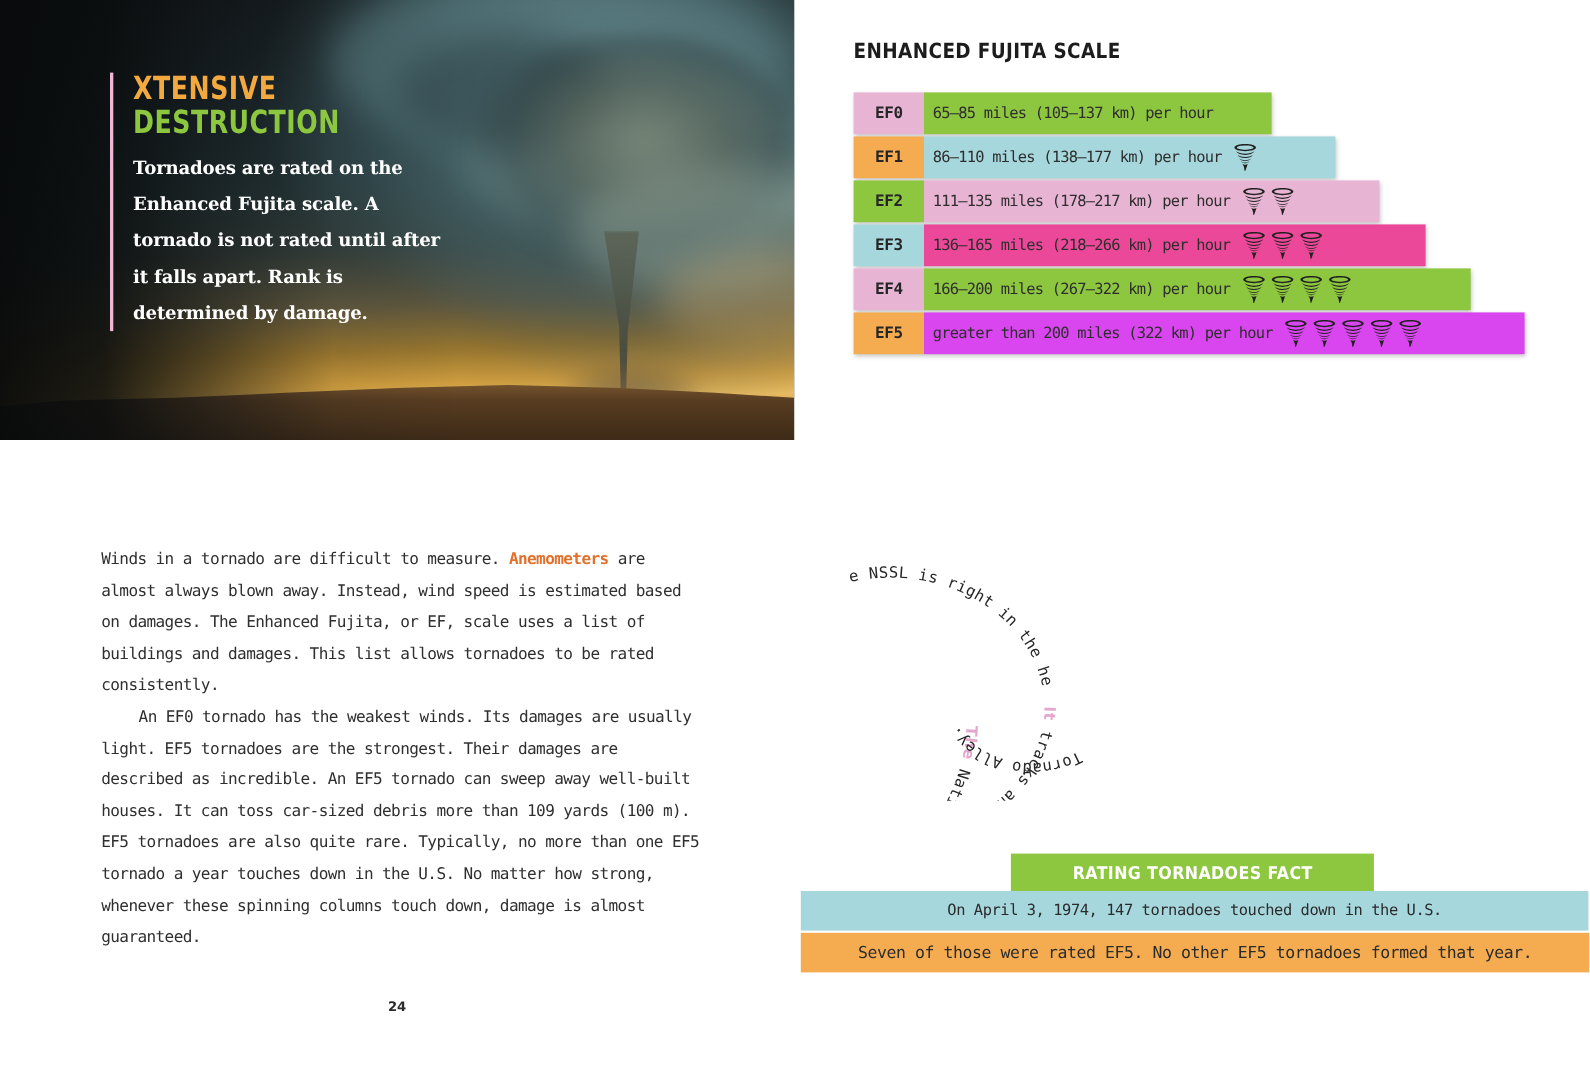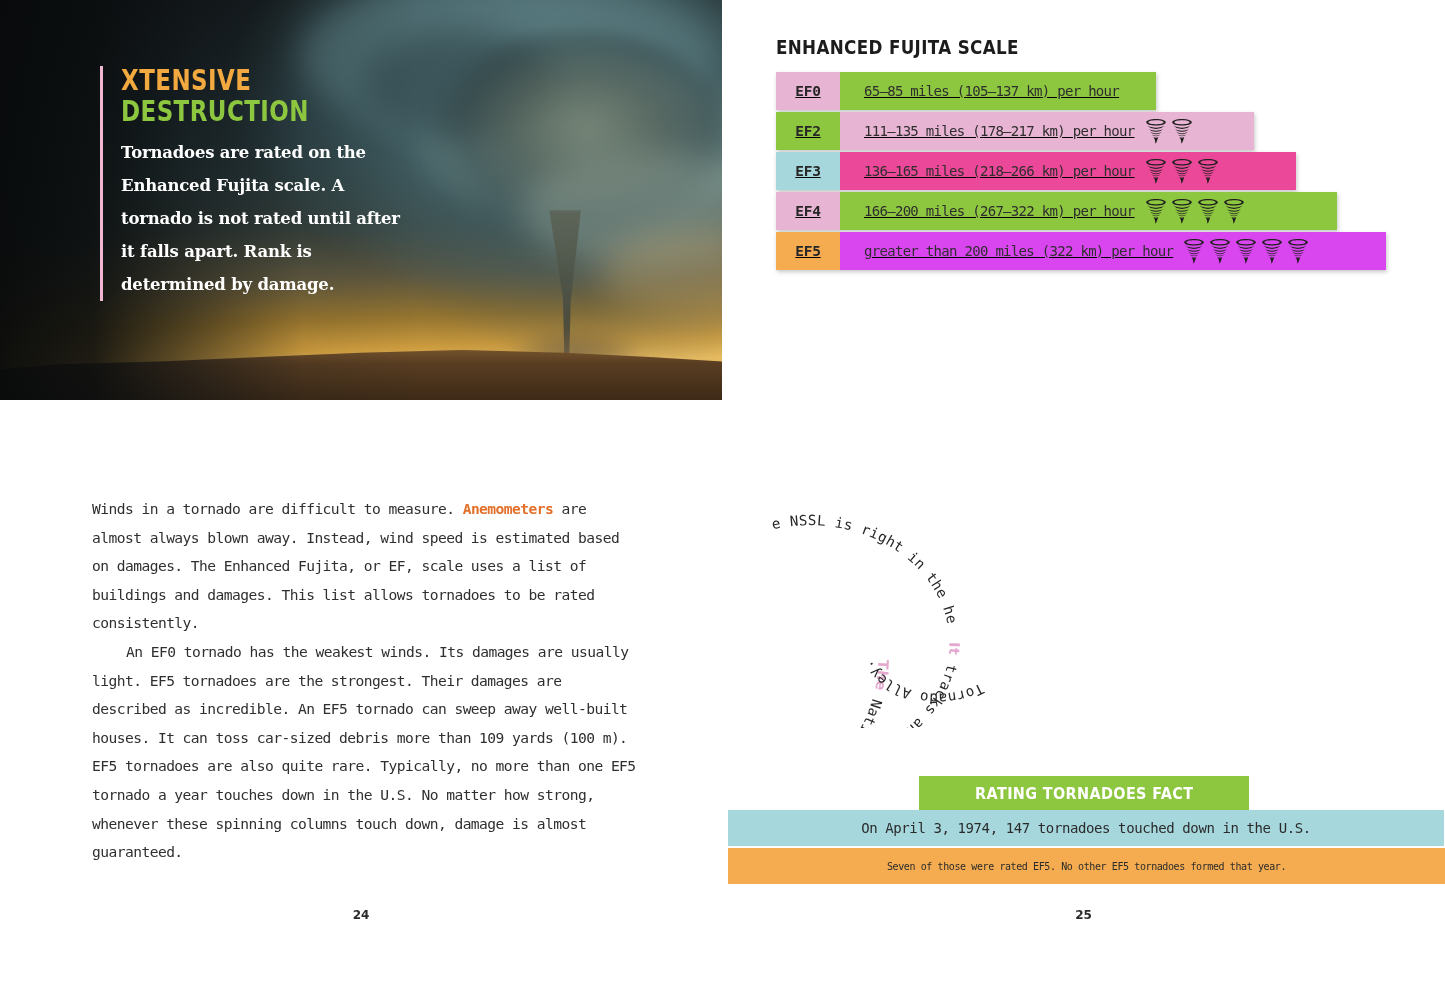--- a/index.html
+++ b/index.html
@@ -209,23 +209,22 @@
     letter-spacing: 0.4px;
     color: #1c1c1c;
     text-transform: uppercase;
     transform: scaleX(0.88);
     transform-origin: left center;
     white-space: nowrap;
   }
 
   #ef-table {
     position: absolute;
-    left: 54px; top: 72px;
+    left: 54px; top: 84px;
     width: 660px;
-    text-decoration: underline;
   }
   .ef-row {
     display: flex;
     align-items: stretch;
     height: 38px;
     margin-bottom: 2px;
     filter: drop-shadow(1px 2px 2px rgba(0,0,0,0.22));
   }
   .ef-label {
     width: 64px;
@@ -235,21 +234,21 @@
     justify-content: center;
     font-family: "DejaVu Sans Mono", monospace;
     font-weight: 700;
     font-size: 14.5px;
     color: #262626;
     letter-spacing: -0.3px;
   }
   .ef-value {
     display: flex;
     align-items: center;
-    padding-left: 24px;
+    padding-left: 8px;
     padding-right: 10px;
     font-family: "DejaVu Sans Mono", monospace;
     font-size: 14px;
     color: #2e2e2e;
     letter-spacing: -0.7px;
     white-space: nowrap;
   }
   .ef-icons {
     display: flex;
     align-items: center;
@@ -308,21 +307,21 @@
   }
   #fact-row-2 {
     position: absolute;
     left: 6px; top: 848px;
     width: 717px; height: 36px;
     background: #f5ac50;
     display: flex;
     align-items: center;
     justify-content: center;
     font-family: "DejaVu Sans Mono", monospace;
-    font-size: 10px;
+    font-size: 15px;
     color: #2b2b2b;
     letter-spacing: -0.4px;
   }
 
   #page-num-right {
     position: absolute;
     left: 0; top: 908px;
     width: 723px;
     text-align: center;
     font-family: "DejaVu Sans", sans-serif;
@@ -372,20 +371,36 @@
 
     <div id="ef-title">ENHANCED FUJITA SCALE</div>
 
     <div id="ef-table">
         <div class="ef-row" style="width: 380px;">
           <div class="ef-label" style="background: rgb(232, 180, 212);">EF0</div>
           <div class="ef-value" style="background: rgb(141, 198, 63); flex: 1 1 auto;">
             <span>65–85 miles (105–137 km) per hour</span>
           </div>
         </div>
+        <div class="ef-row" style="width: 438px;">
+          <div class="ef-label" style="background: rgb(245, 172, 80);">EF1</div>
+          <div class="ef-value" style="background: rgb(166, 215, 221); flex: 1 1 auto;">
+            <span>86–110 miles (138–177 km) per hour</span>
+            <div class="ef-icons">
+              <svg viewBox="0 0 22 26" class="tor-ico">
+                <path d="M1.2 4.2 C1.2 2.2 5.6 0.9 11 0.9 C16.4 0.9 20.8 2.2 20.8 4.2 C20.8 6.2 16.4 7.5 11 7.5 C5.6 7.5 1.2 6.2 1.2 4.2 Z M3.4 4.2 C3.4 5.4 6.8 6.2 11 6.2 C15.2 6.2 18.6 5.4 18.6 4.2 C18.6 3.0 15.2 2.2 11 2.2 C6.8 2.2 3.4 3.0 3.4 4.2 Z" fill="#20201f"></path>
+                <path d="M2.6 7.6 C4.6 9.0 7.6 9.7 11 9.7 C14.4 9.7 17.4 9.0 19.4 7.6 C18.2 9.6 14.9 10.9 11 10.9 C7.1 10.9 3.8 9.6 2.6 7.6 Z" fill="#20201f"></path>
+                <path d="M4.0 11.0 C5.7 12.1 8.2 12.7 11 12.7 C13.8 12.7 16.3 12.1 18.0 11.0 C17.0 12.6 14.3 13.7 11 13.7 C7.7 13.7 5.0 12.6 4.0 11.0 Z" fill="#20201f"></path>
+                <path d="M5.6 14.0 C7.0 14.9 8.9 15.4 11 15.4 C13.1 15.4 15.0 14.9 16.4 14.0 C15.6 15.3 13.5 16.2 11 16.2 C8.5 16.2 6.4 15.3 5.6 14.0 Z" fill="#20201f"></path>
+                <path d="M7.0 16.6 C8.0 17.3 9.4 17.7 11 17.7 C12.6 17.7 14.0 17.3 15.0 16.6 C14.4 17.6 12.9 18.3 11 18.3 C9.1 18.3 7.6 17.6 7.0 16.6 Z" fill="#20201f"></path>
+                <path d="M8.3 18.9 C9.0 19.4 9.9 19.7 11 19.7 C11.9 19.7 12.7 19.5 13.3 19.1 C12.9 20.3 12.3 21.9 11.8 23.3 C11.4 24.5 11.0 25.4 10.6 25.4 C10.3 25.4 10.3 24.5 10.2 23.4 C10.0 21.7 9.3 20.2 8.3 18.9 Z" fill="#20201f"></path>
+              </svg>
+            </div>
+          </div>
+        </div>
         <div class="ef-row" style="width: 478px;">
           <div class="ef-label" style="background: rgb(141, 198, 63);">EF2</div>
           <div class="ef-value" style="background: rgb(232, 180, 212); flex: 1 1 auto;">
             <span>111–135 miles (178–217 km) per hour</span>
             <div class="ef-icons">
               <svg viewBox="0 0 22 26" class="tor-ico">
                 <path d="M1.2 4.2 C1.2 2.2 5.6 0.9 11 0.9 C16.4 0.9 20.8 2.2 20.8 4.2 C20.8 6.2 16.4 7.5 11 7.5 C5.6 7.5 1.2 6.2 1.2 4.2 Z M3.4 4.2 C3.4 5.4 6.8 6.2 11 6.2 C15.2 6.2 18.6 5.4 18.6 4.2 C18.6 3.0 15.2 2.2 11 2.2 C6.8 2.2 3.4 3.0 3.4 4.2 Z" fill="#20201f"></path>
                 <path d="M2.6 7.6 C4.6 9.0 7.6 9.7 11 9.7 C14.4 9.7 17.4 9.0 19.4 7.6 C18.2 9.6 14.9 10.9 11 10.9 C7.1 10.9 3.8 9.6 2.6 7.6 Z" fill="#20201f"></path>
                 <path d="M4.0 11.0 C5.7 12.1 8.2 12.7 11 12.7 C13.8 12.7 16.3 12.1 18.0 11.0 C17.0 12.6 14.3 13.7 11 13.7 C7.7 13.7 5.0 12.6 4.0 11.0 Z" fill="#20201f"></path>
                 <path d="M5.6 14.0 C7.0 14.9 8.9 15.4 11 15.4 C13.1 15.4 15.0 14.9 16.4 14.0 C15.6 15.3 13.5 16.2 11 16.2 C8.5 16.2 6.4 15.3 5.6 14.0 Z" fill="#20201f"></path>
@@ -555,15 +570,14 @@
         </text>
       </svg>
     </div>
 
     <div id="fact-head">
       <span>RATING TORNADOES FACT</span>
     </div>
     <div id="fact-row-1">On April 3, 1974, 147 tornadoes touched down in the U.S.</div>
     <div id="fact-row-2">Seven of those were rated EF5. No other EF5 tornadoes formed that year.</div>
 
-    <div id="page-num-right">25</div>
   </div>
 </div>
 
 </body></html>

